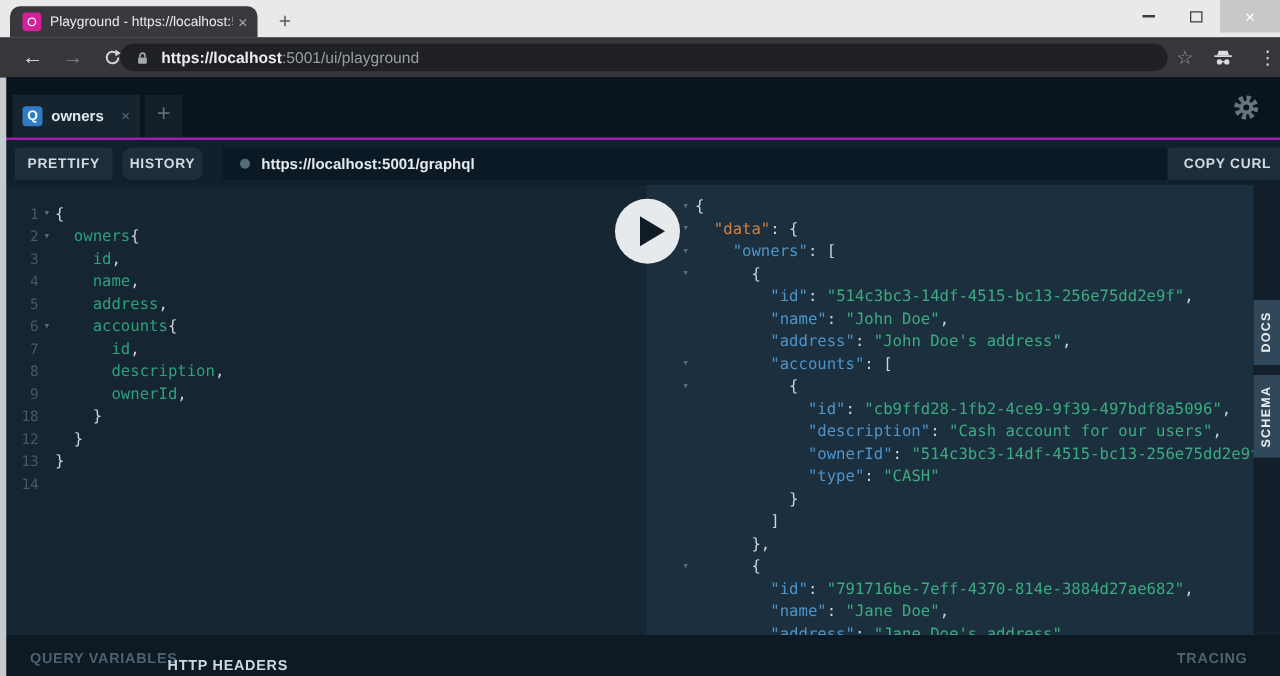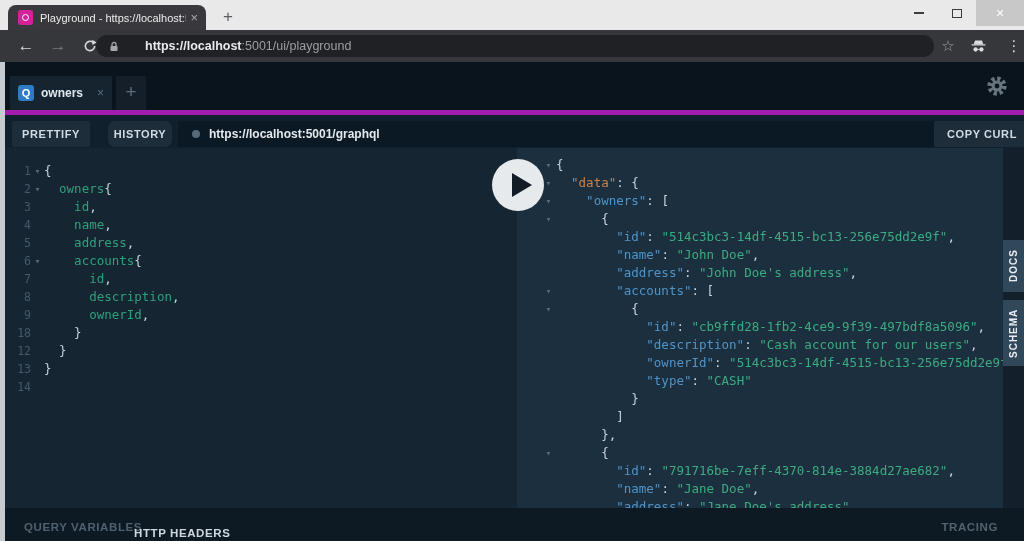--- a/index.html
+++ b/index.html
@@ -26,21 +26,21 @@
 
   .navbar { position:absolute; left:0; top:30px; width:1024px; height:32px; background:#36373b;
     display:flex; align-items:center; }
   .nav-icon { width:24px; height:24px; display:flex; align-items:center; justify-content:center; }
   .nav-back { position:absolute; left:14px; color:#d4d6d9; font-size:17px; }
   .nav-fwd  { position:absolute; left:46px; color:#77797d; font-size:17px; }
   .nav-reload { position:absolute; left:78px; }
   .addressbar { position:absolute; left:96px; top:5px; width:838px; height:22px; background:#1f2124;
     border-radius:12px; display:flex; align-items:center; padding:0 12px; }
   .url-text { font-size:12.5px; margin-left:9px; white-space:nowrap; }
-  .url-host { color:#e9eaec;margin-left:16px; }
+  .url-host { color:#e9eaec; }
   .url-path { color:#9b9fa4; }
   .nav-star { position:absolute; left:936px; color:#9aa0a6; font-size:15px; }
   .nav-incog { position:absolute; left:966px; }
   .nav-menu { position:absolute; left:1002px; color:#d4d6d9; font-size:15px; letter-spacing:0; }
 
   
   .playground { position:absolute; left:0; top:62px; width:1024px; height:479px; background:#0a141d; }
   .left-strip { position:absolute; left:0; top:0; width:5px; height:479px; background:#c6cbd0; z-index:9; }
 
   .pg-tabbar { position:absolute; left:0; top:0; width:1024px; height:48px; background:#0a141d; }
@@ -48,26 +48,26 @@
     display:flex; align-items:center; padding:0 8px; }
   .pg-tab-badge { width:16px; height:16px; background:#2e7cc3; border-radius:3px; color:#fff;
     font-size:11px; font-weight:bold; text-align:center; line-height:16px; flex:0 0 auto; }
   .pg-tab-label { color:#dfe7ec; font-size:12px; font-weight:bold; margin-left:7px; flex:1 1 auto; }
   .pg-tab-close { color:#5a6d7c; font-size:12px; margin-left:4px; }
   .pg-plus-tab { position:absolute; left:116px; top:14px; width:30px; height:34px; background:#141f2a;
     color:#5d6d79; font-size:19px; text-align:center; line-height:32px; }
   .pg-gear { position:absolute; left:986px; top:13px; width:22px; height:22px; }
 
   .pg-toolbar { position:absolute; left:0; top:48px; width:1024px; height:38px; background:#10202c;
-    border-top:5px solid #a21caf; }
+    border-top:2px solid #a21caf; }
   .pg-btn { position:absolute; top:6px; height:26px; background:#1d2d3a; color:#d2dbe2;
     font-size:11px; font-weight:bold; letter-spacing:0.6px; display:flex; align-items:center;
     justify-content:center; border-radius:2px; }
   .btn-prettify { left:12px; width:78px; }
-  .btn-history { left:108px; width:64px;border-radius:7px; }
+  .btn-history { left:98px; width:64px;border-radius:7px; }
   .endpoint { position:absolute; left:178px; top:6px; width:756px; height:26px; background:#0b1924;
     border-radius:2px; display:flex; align-items:center; padding:0 14px; }
   .endpoint-dot { width:8px; height:8px; border-radius:50%; background:#566b7a; flex:0 0 auto; }
   .endpoint-url { color:#e3e9ed; font-size:12px; font-weight:bold; margin-left:9px; white-space:nowrap; }
   .btn-copycurl { left:934px; width:96px; }
 
   .pg-main { position:absolute; left:0; top:86px; width:1024px; height:360px; }
   .editor-pane { position:absolute; left:5px; top:0; width:512px; height:360px; background:#152532;
     overflow:hidden; padding:14px 0 0 4px; }
   .response-pane { position:absolute; left:517px; top:0; width:486px; height:360px; background:#1c2f3f;

